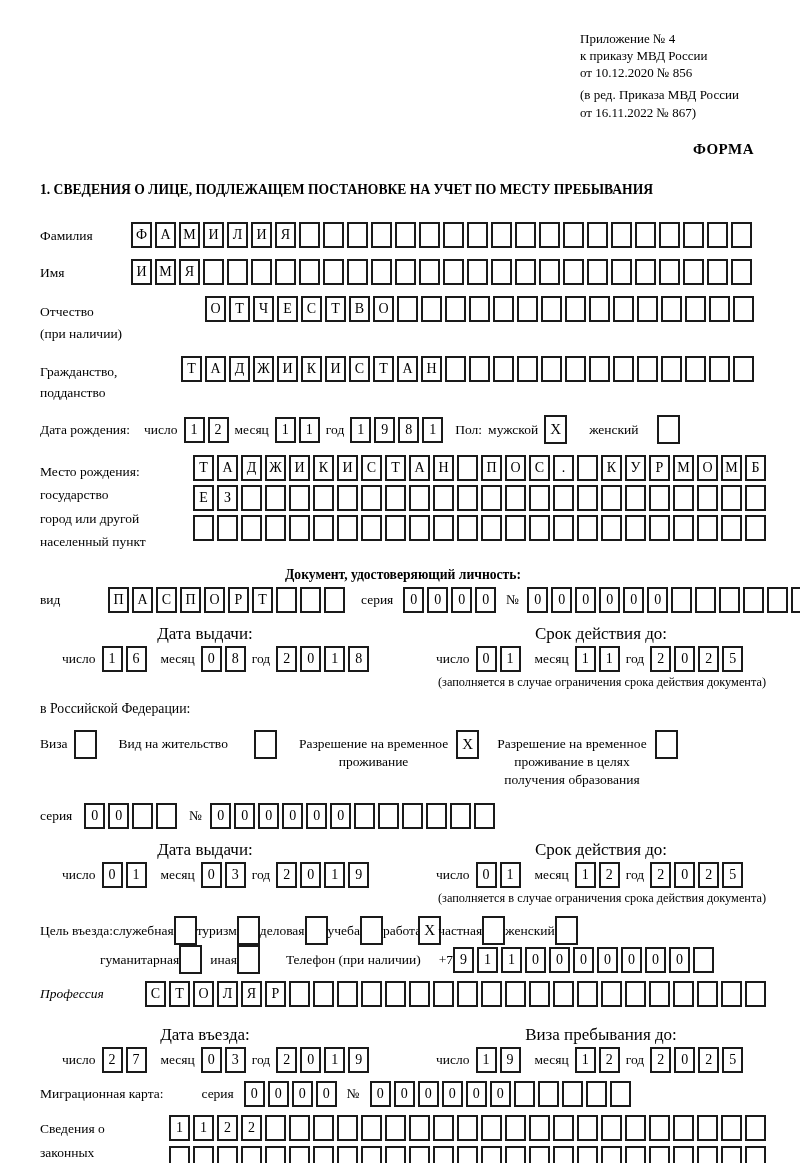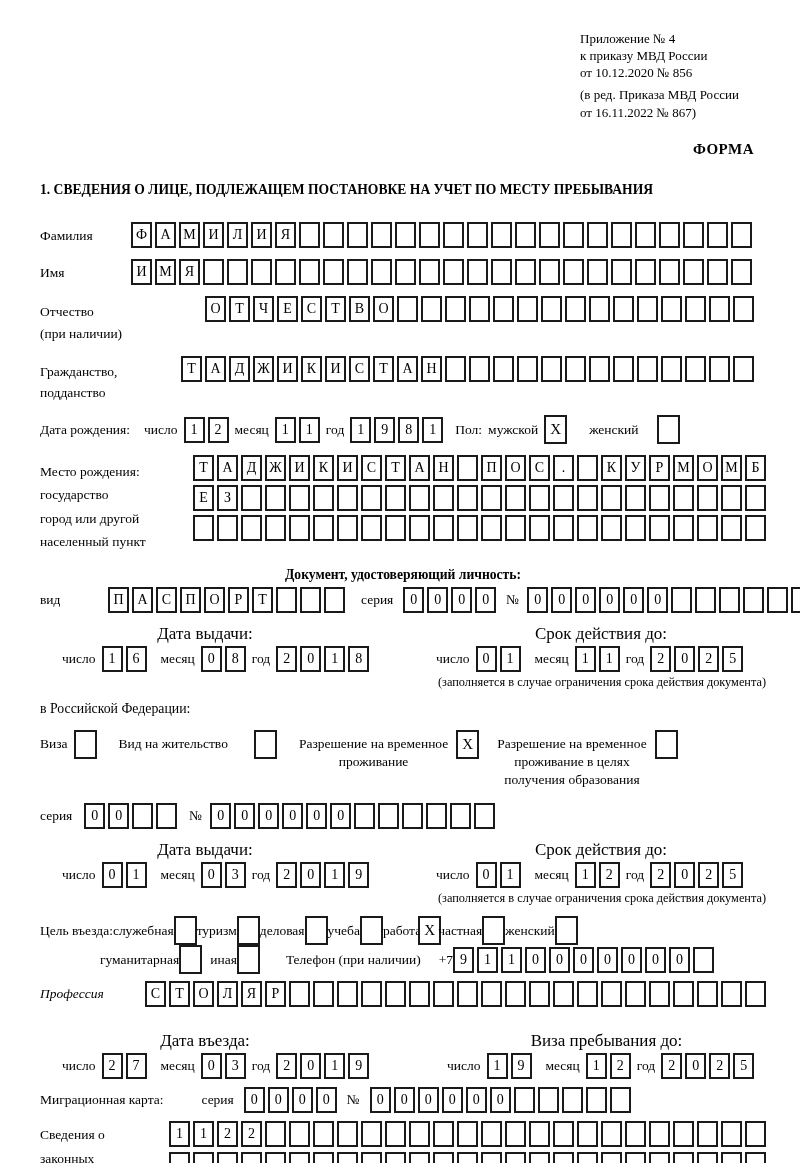--- a/index.html
+++ b/index.html
@@ -627,21 +627,21 @@
         <span class="cell"></span>
         <span class="cell"></span>
         <span class="cell"></span>
         <span class="cell"></span>
         <span class="cell"></span>
         <span class="cell"></span>
         <span class="cell"></span>
       </span>
   </div>
 
-  <div class="dates-row" style="margin-top:24px;gap:11px;">
+  <div class="dates-row" style="margin-top:18px;">
     <div class="date-col-left">
       <div class="date-heading">Дата въезда:</div>
       <div class="dgroup" style="margin-left:22px;">
         <span class="dlbl">число</span>
         <span class="cells">
             <span class="cell">2</span>
             <span class="cell">7</span>
           </span>
         <span class="dlbl" style="margin-left:8px;">месяц</span>
         <span class="cells">

